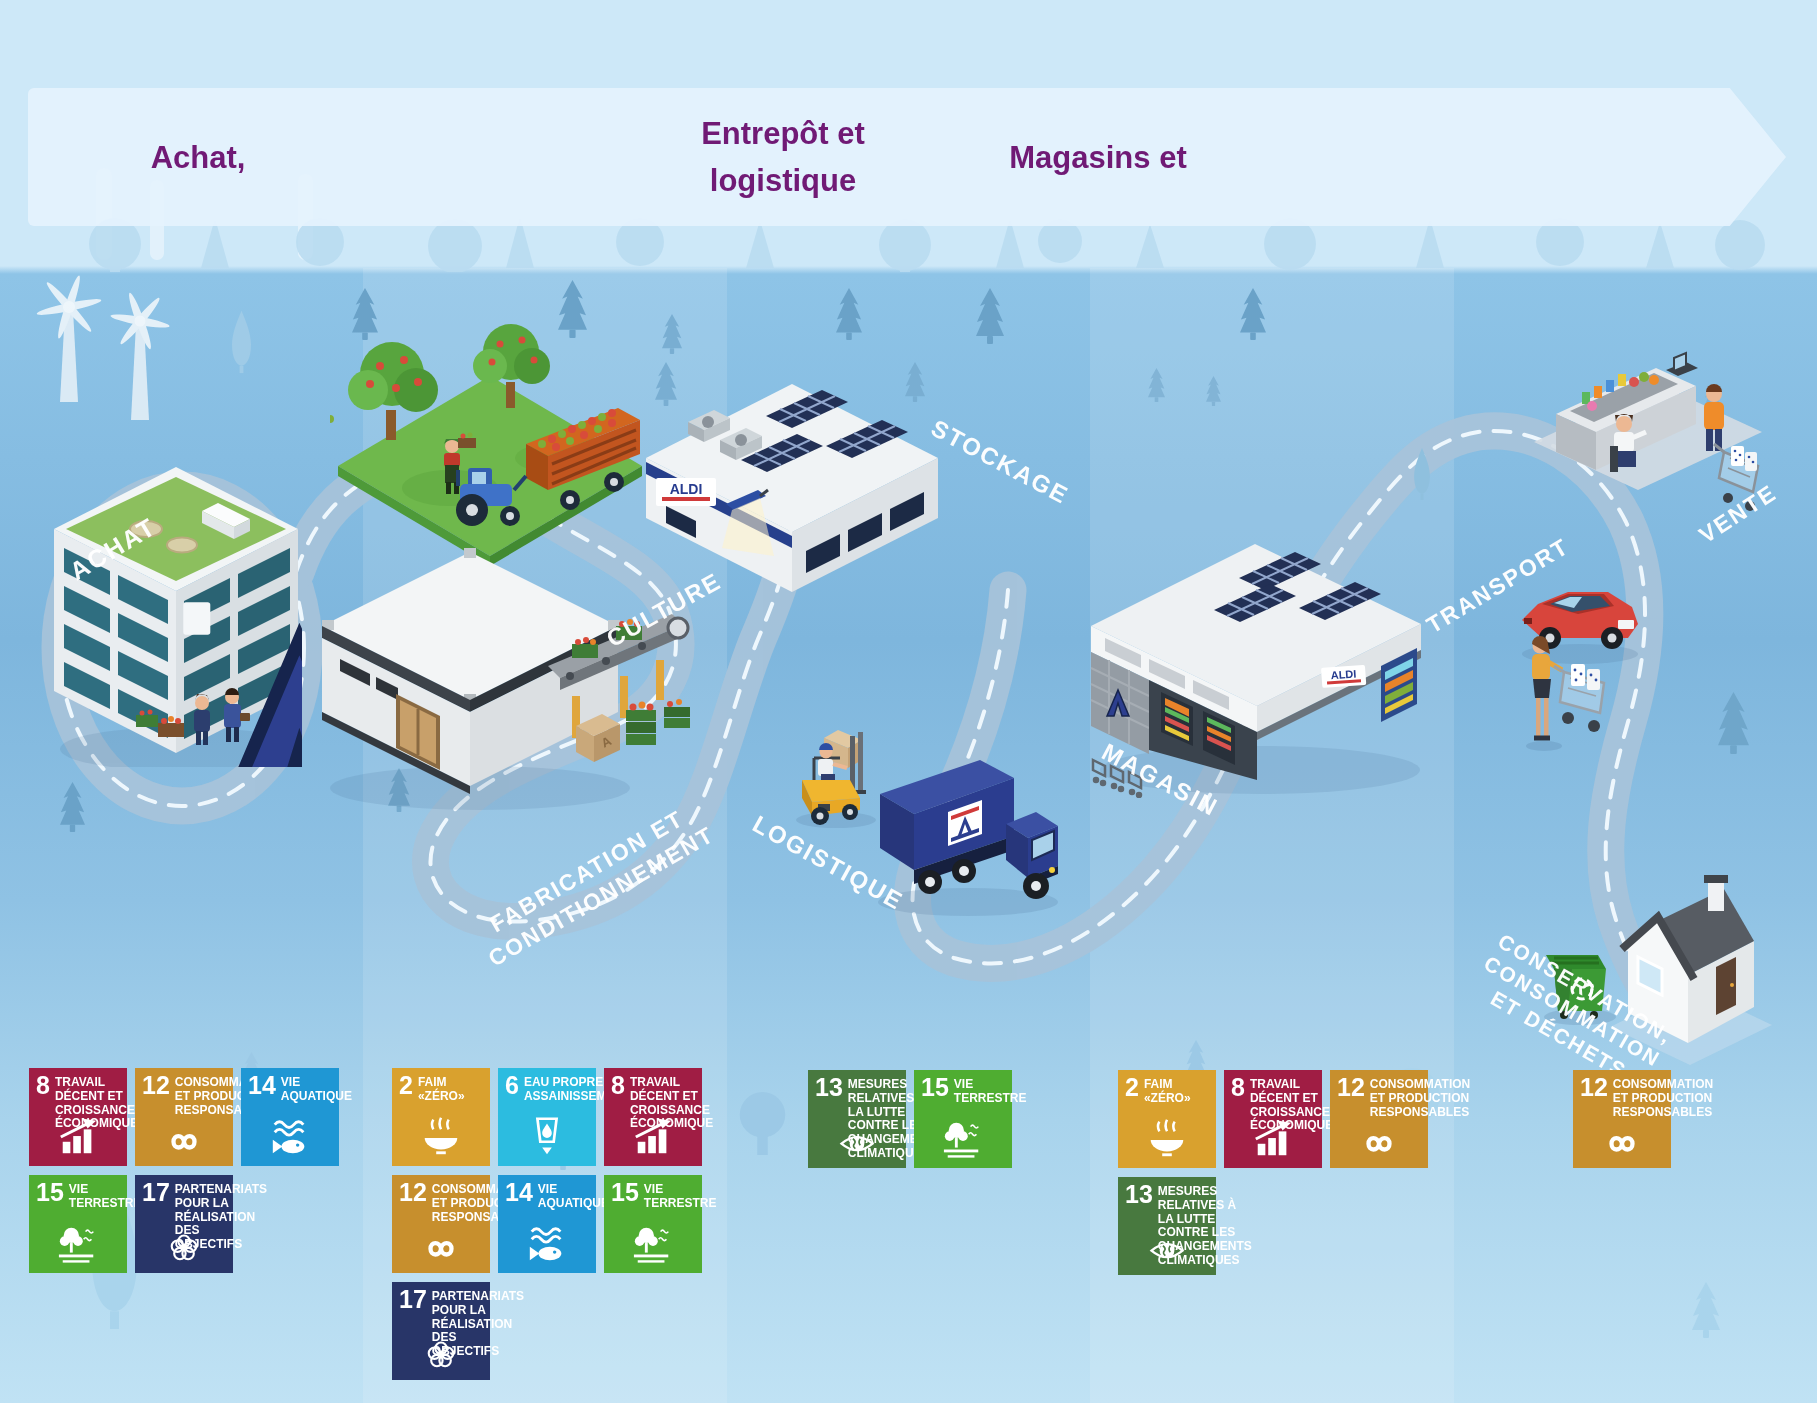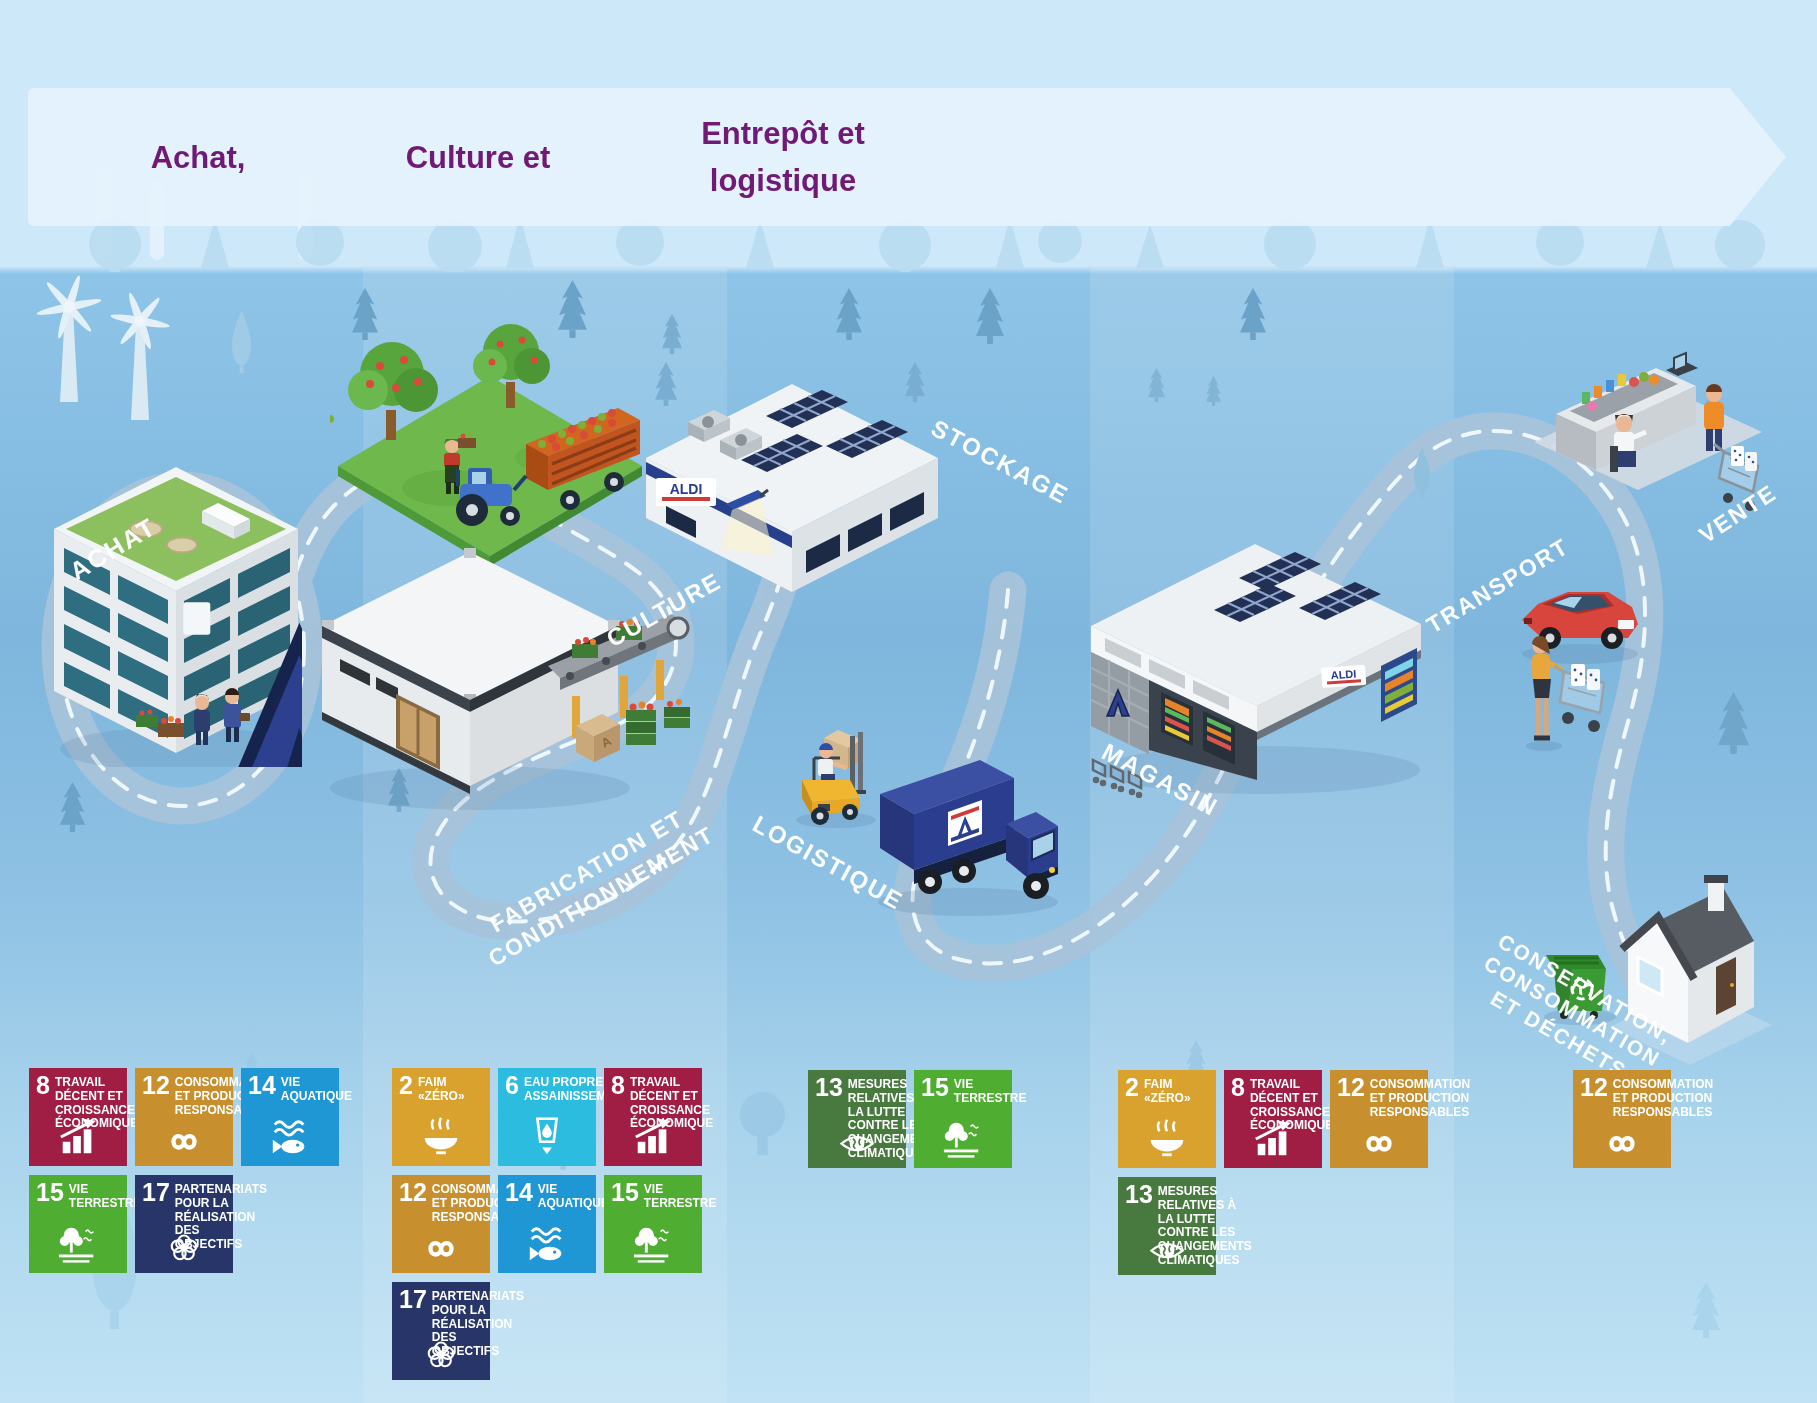--- a/index.html
+++ b/index.html
@@ -703,27 +703,27 @@
     <div>CONSERVATION,</div>
     <div>CONSOMMATION</div>
     <div>ET DÉCHETS</div>
   </div>
 
   <div class="banner">
     <div class="step" style="left:-15px">
       <div>Achat,</div>
     </div>
     <div class="step" style="left:265px">
-      <div>Culture et</div>
     </div>
     <div class="step" style="left:570px">
       <div>Entrepôt et</div>
       <div>logistique</div>
     </div>
     <div class="step" style="left:885px">
+      <div>Magasins et</div>
     </div>
   </div>
 
   <div class="sdg c8" style="left:29px;top:1068px">
     <div class="hd">
         <span class="num">8</span>
         <span class="lbl">TRAVAIL DÉCENT ET CROISSANCE ÉCONOMIQUE</span>
       </div>
     <div class="ic"><svg width="46" height="42" viewBox="0 0 48 44">
           <rect x="8" y="27" width="8" height="12" fill="#fff"></rect>

